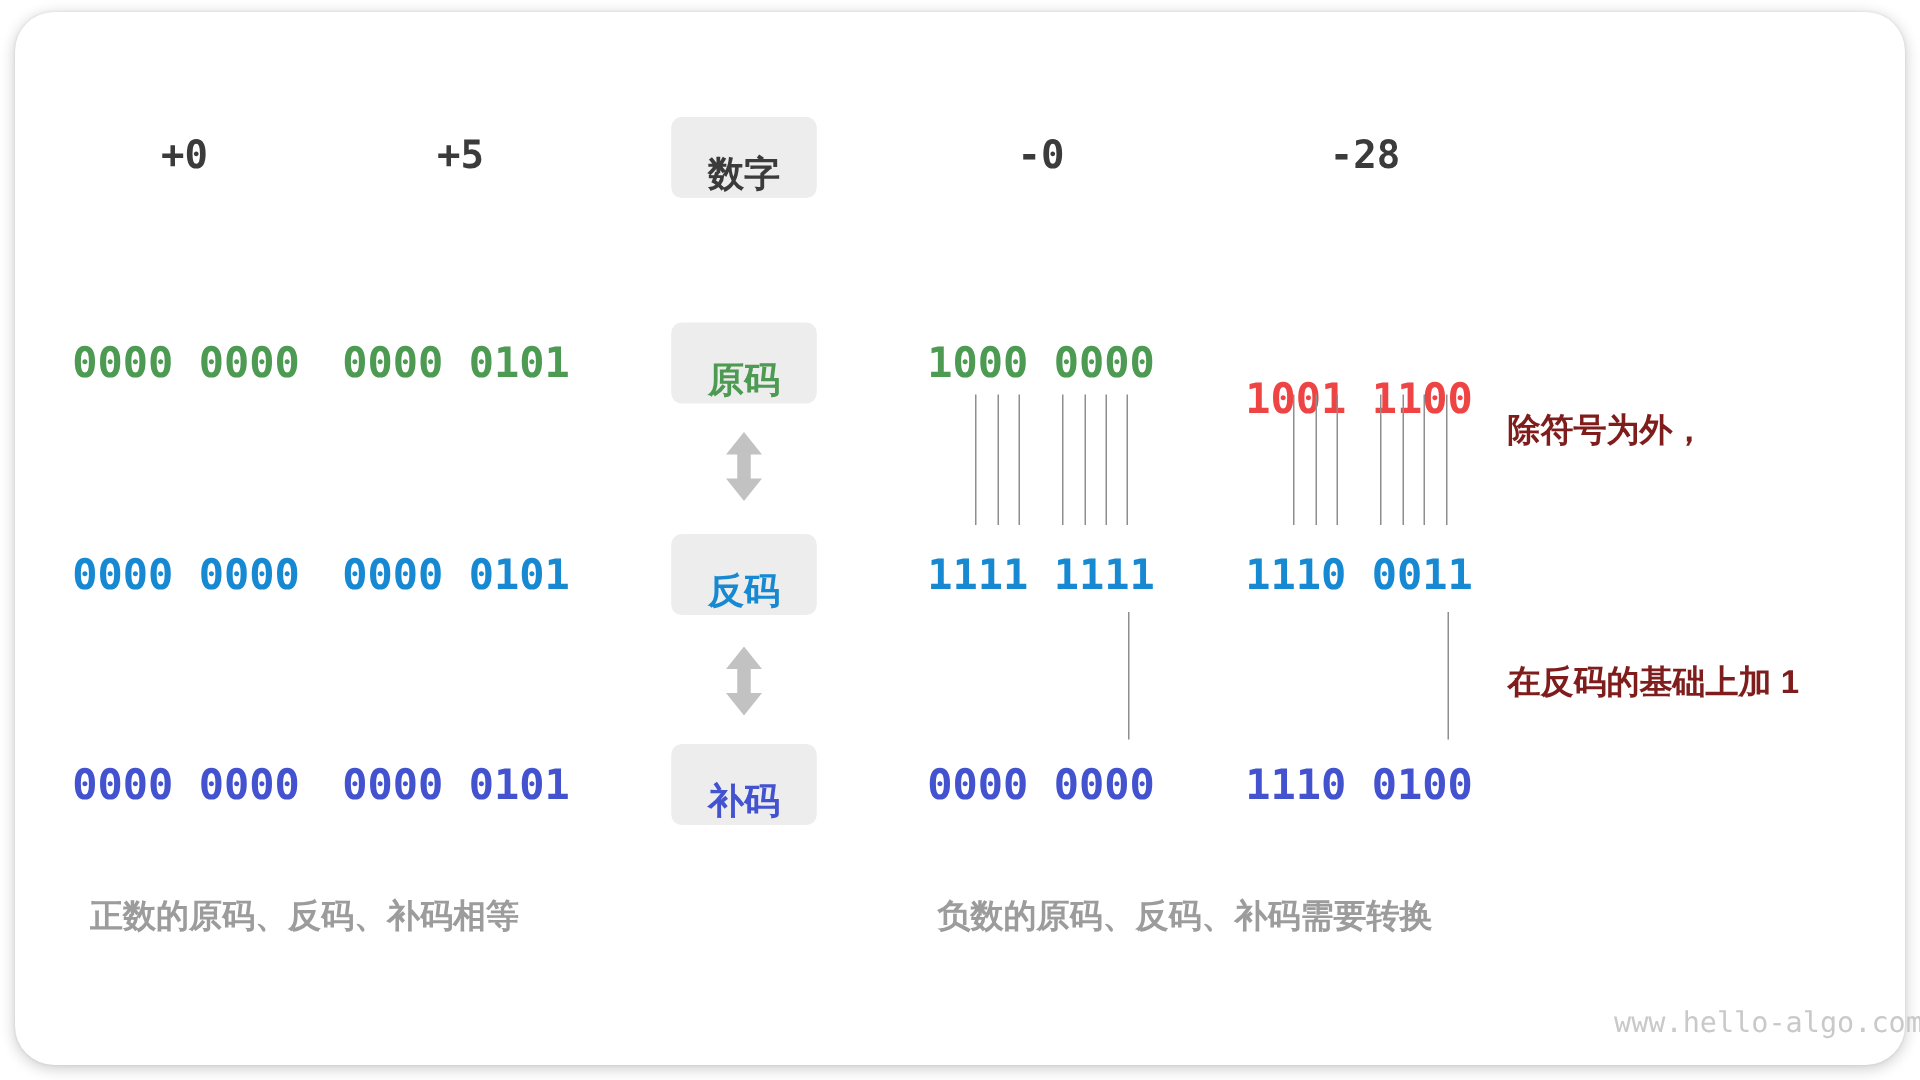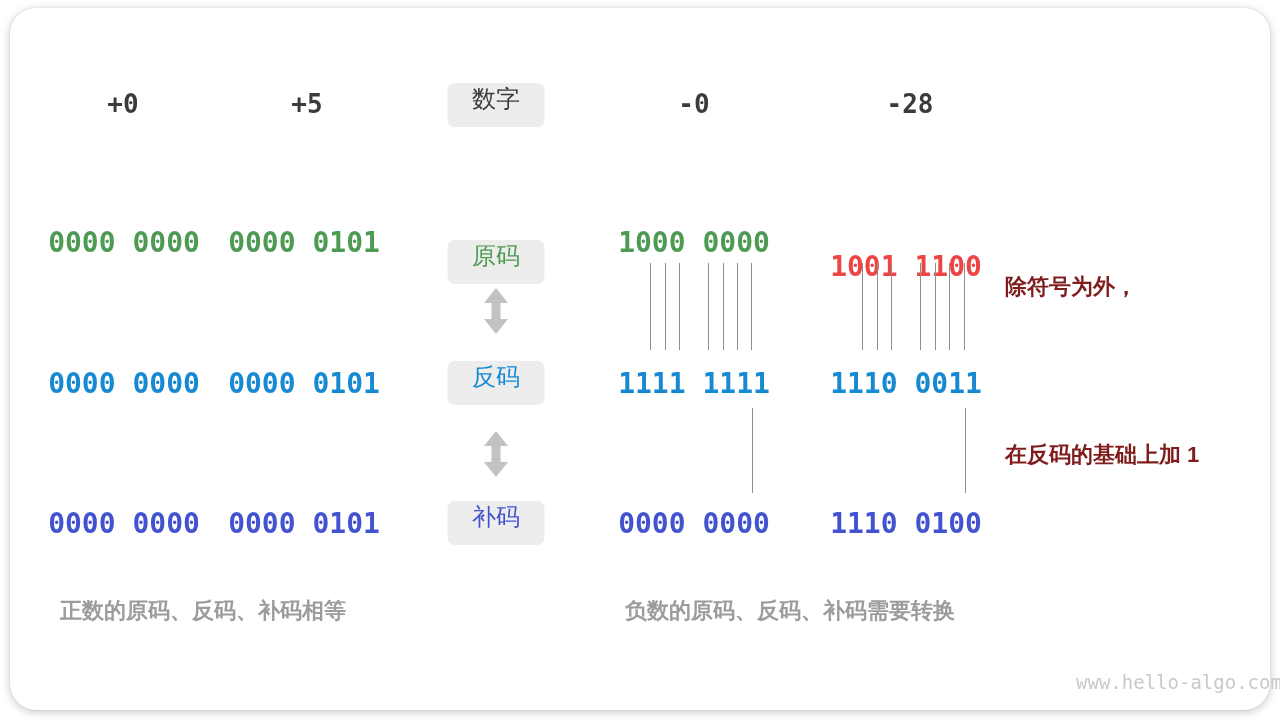--- a/index.html
+++ b/index.html
@@ -13,23 +13,23 @@
   }
   .stage { position: absolute; left: 0; top: 0; width: 1280px; height: 720px; }
 
   .hdr {
     position: absolute; transform: translate(-50%, -50%);
     font-family: "DejaVu Sans Mono", monospace; font-weight: 700;
     font-size: 26px; color: #3b3b3b; white-space: nowrap;
   }
   .chip {
     position: absolute; transform: translate(-50%, -50%);
-    width: 97px; height: 44px; background: #ededed; border-radius: 7px;
-    display: flex; align-items: flex-start; justify-content: center;
-    font-weight: 400; font-size: 24px; color: #3b3b3b; white-space: nowrap;
+    width: 97px; height: 54px; background: #ededed; border-radius: 7px;
+    display: flex; align-items: flex-end; justify-content: center;
+    font-weight: 700; font-size: 24px; color: #3b3b3b; white-space: nowrap;
   }
   .bin {
     position: absolute; transform: translate(-50%, -50%);
     font-family: "DejaVu Sans Mono", monospace; font-weight: 700;
     font-size: 28px; white-space: pre; text-align: center;
   }
   .vline {
     position: absolute; width: 1px; background: #8e8e8e;
   }
   .arrow { position: absolute; transform: translate(-50%, -50%); }
@@ -56,21 +56,21 @@
   <span class="hdr" style="left:123px; top:104px;">+0</span>
   <span class="hdr" style="left:307px; top:104px;">+5</span>
   <div class="chip" style="left:496px; top:105px;">
     <span>数字</span>
   </div>
   <span class="hdr" style="left:694px; top:104px;">-0</span>
   <span class="hdr" style="left:910px; top:104px;">-28</span>
 
   <span class="bin" style="left: 124px; top: 242px; color: rgb(77, 154, 83);">0000 0000</span>
   <span class="bin" style="left: 304px; top: 242px; color: rgb(77, 154, 83);">0000 0101</span>
-  <div class="chip" style="left:496px; top:242px;margin-top:20px;">
+  <div class="chip" style="left:496px; top:242px;">
     <span style="color: rgb(77, 154, 83);">原码</span>
   </div>
   <span class="bin" style="left: 694px; top: 242px; color: rgb(77, 154, 83);">1000 0000</span>
   <span class="bin" style="left: 906px; top: 242px; color: #ef4444; margin-top: 24px;">1001 1100</span>
 
   <div>
     <div class="vline" style="left:650px; top:263px; height:87px;"></div>
     <div class="vline" style="left:665px; top:263px; height:87px;"></div>
     <div class="vline" style="left:679px; top:263px; height:87px;"></div>
     <div class="vline" style="left:708px; top:263px; height:87px;"></div>

